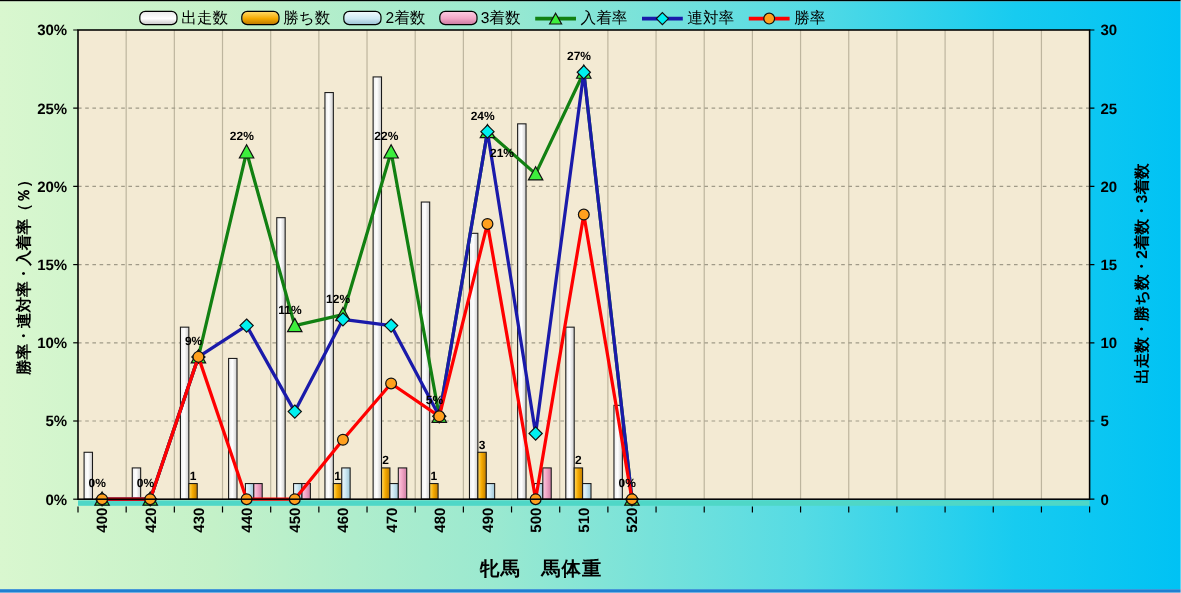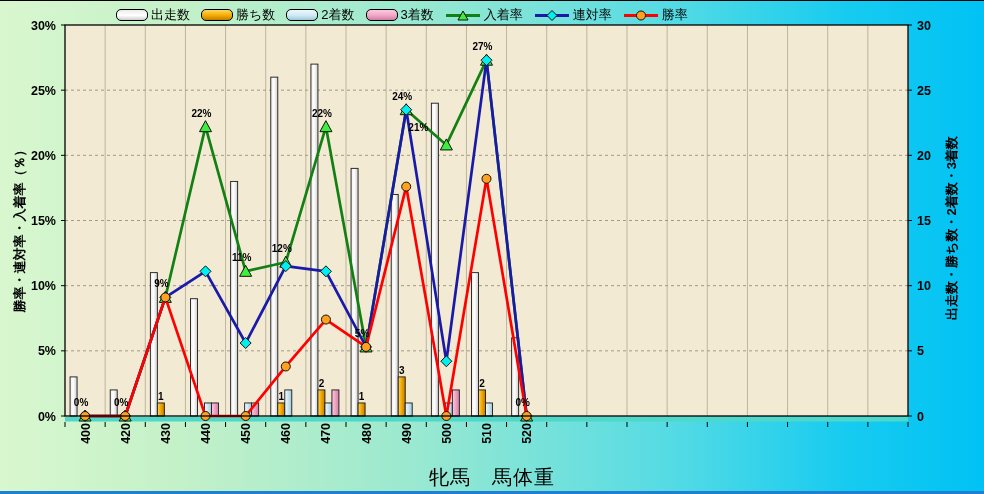--- a/index.html
+++ b/index.html
@@ -12,22 +12,22 @@
   }
   .legend{
     position:absolute; left:116px; top:5px; height:20px;
     display:flex; align-items:flex-start; gap:11px; white-space:nowrap;
   }
   .leg-item{display:flex; align-items:center; gap:3px;}
   .leg-label{font-size:13px; color:#000;}
   .pill{width:30px; height:10px; border:1px solid #000; border-radius:5px;}
   .ytitle{position:absolute; white-space:nowrap; transform:rotate(-90deg);
     font-size:13px; font-weight:700; color:#000; text-align:center;}
-  .xtitle{position:absolute; left:400px; top:463px; width:184px; text-align:center;
-    font-size:20px; font-weight:400; color:#000; letter-spacing:1px;}
+  .xtitle{position:absolute; left:400px; top:463px; width:184px; text-align:left;
+    font-size:16px; font-weight:700; color:#000; letter-spacing:1px;}
   .watermark{position:absolute; left:632px; top:36px; font-size:13px; font-weight:600;
     color:#a9b4ea; letter-spacing:1px;}
   svg text{font-family:"Liberation Sans","DejaVu Sans",sans-serif;}
 </style>
 </head>
 <body>
 
 <div class="frame">
   <div class="legend">
       <div class="leg-item">

